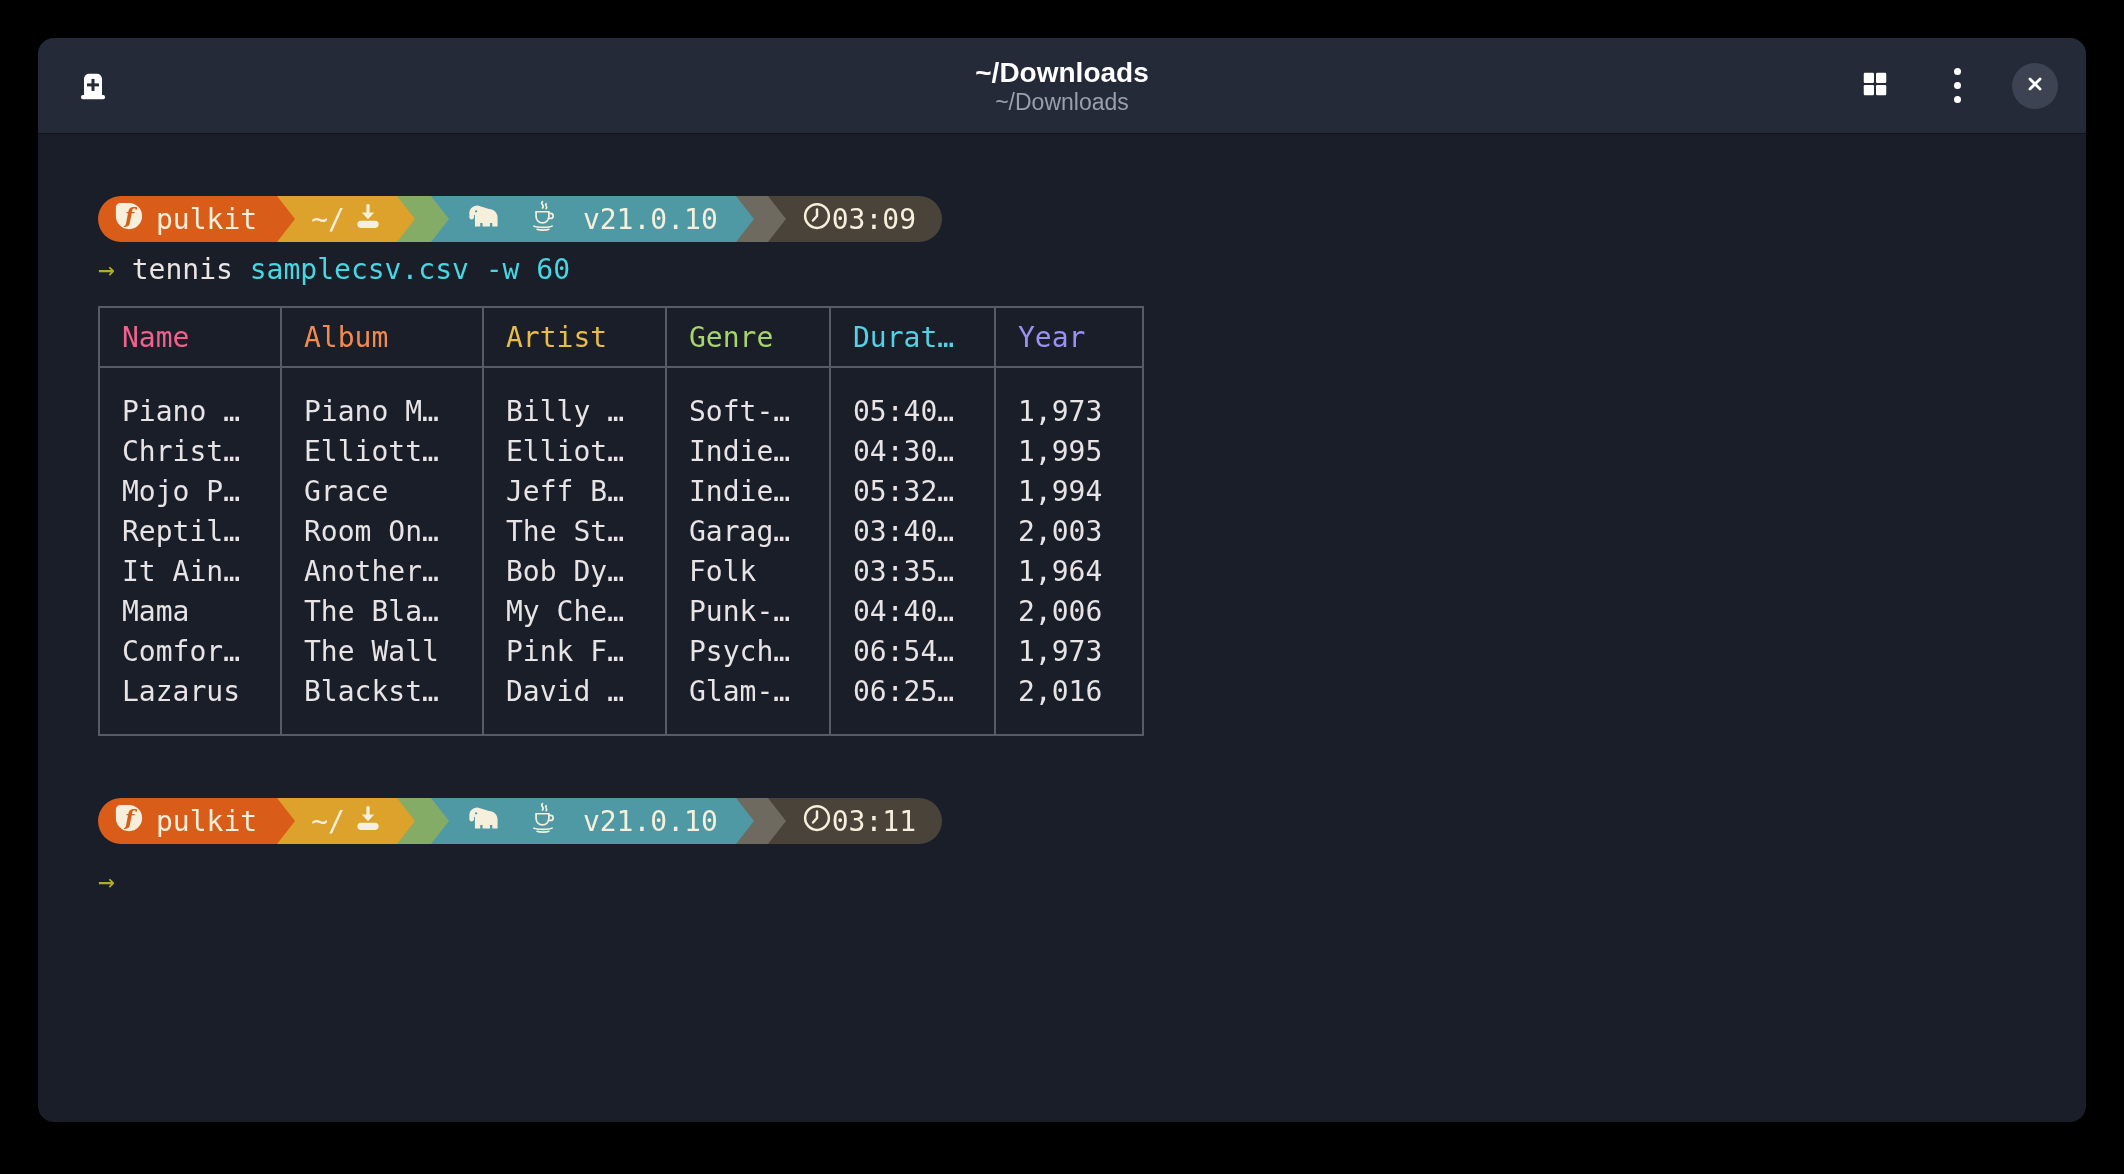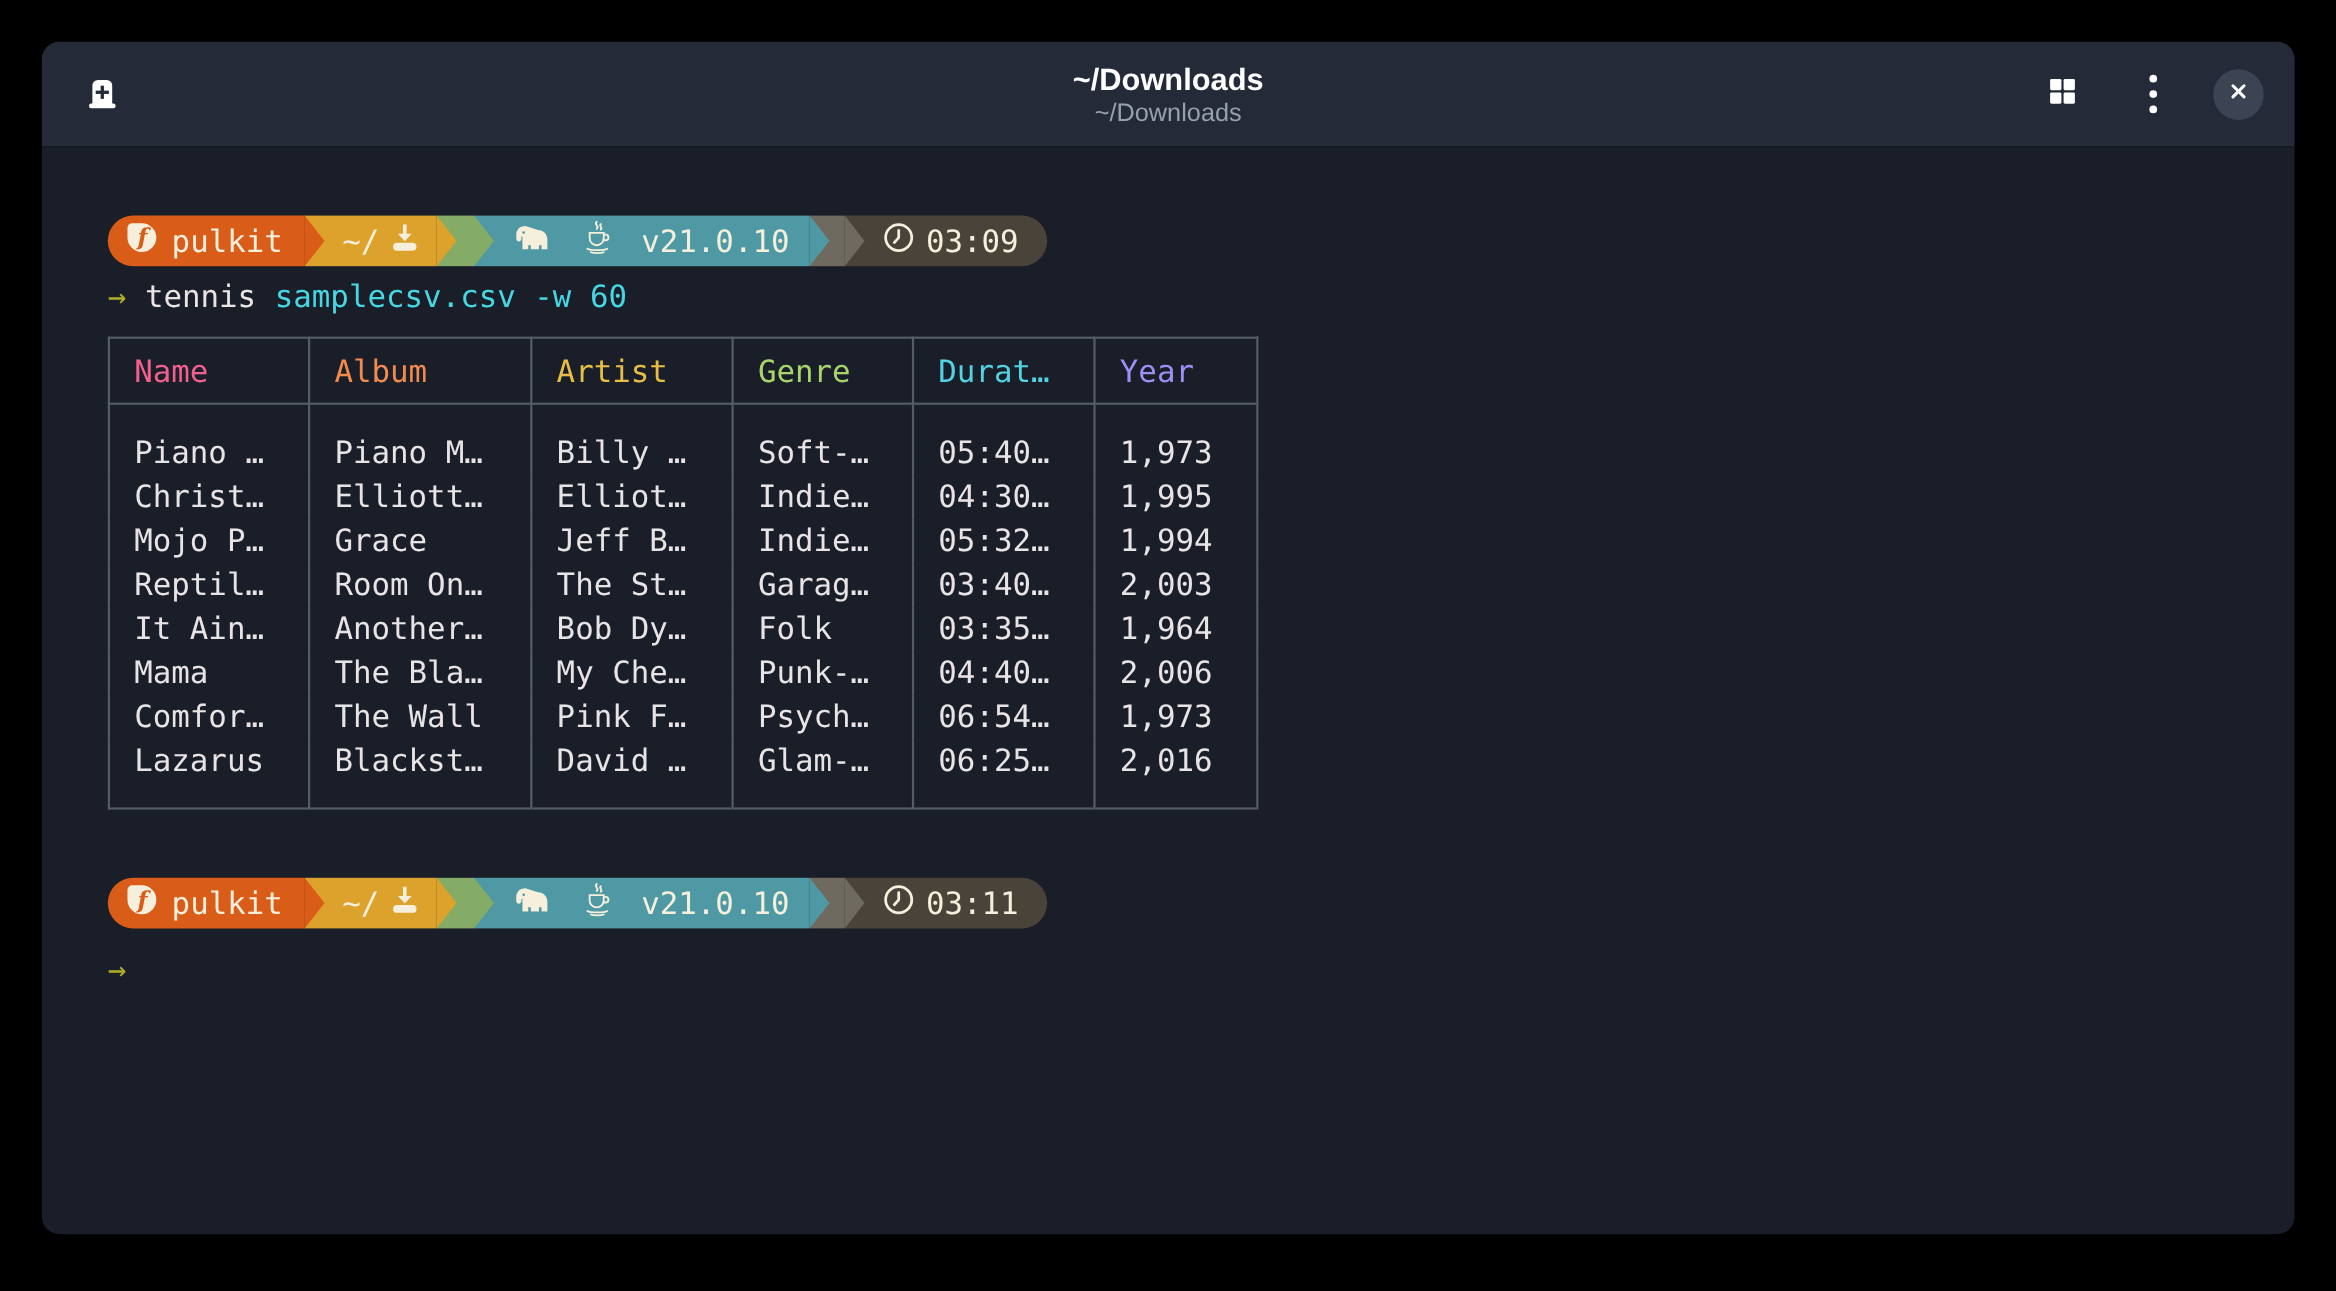--- a/index.html
+++ b/index.html
@@ -41,21 +41,21 @@
   .seg-user{background:var(--seg-orange);border-radius:23px 0 0 23px;padding:0 20px 0 16px;gap:12px;z-index:8}
   .seg-user::after{border-left-color:var(--seg-orange)}
   .seg-dir{background:var(--seg-amber);padding:0 14px 0 34px;gap:8px;z-index:7}
   .seg-dir::after{border-left-color:var(--seg-amber)}
   .seg-band-green{background:var(--seg-green);width:34px;z-index:6}
   .seg-band-green::after{border-left-color:var(--seg-green)}
   .seg-java{background:var(--seg-teal);padding:0 18px 0 36px;gap:26px;z-index:5}
   .seg-java::after{border-left-color:var(--seg-teal)}
   .seg-band-gray{background:var(--seg-gray);width:32px;z-index:4}
   .seg-band-gray::after{border-left-color:var(--seg-gray)}
-  .seg-time{background:var(--seg-dark);padding:0 26px 0 34px;gap:10px;border-radius:0 23px 23px 0;z-index:3}
+  .seg-time{background:var(--seg-dark);padding:0 26px 0 34px;border-radius:0 23px 23px 0;z-index:3}
   .seg-time::after{display:none}
   
   .cmdline{margin-top:6px;line-height:44px}
   .cmd-arrow{color:var(--arrow-olive)}
   .cmd-file{color:var(--command-cyan);text-underline-offset:7px;
             text-decoration-thickness:2px;cursor:pointer}
   .cmd-flags{color:var(--command-cyan)}
   
   .tbl{margin-top:14px;border-collapse:collapse;table-layout:fixed;border:2px solid var(--table-border);
        color:var(--table-text)}

